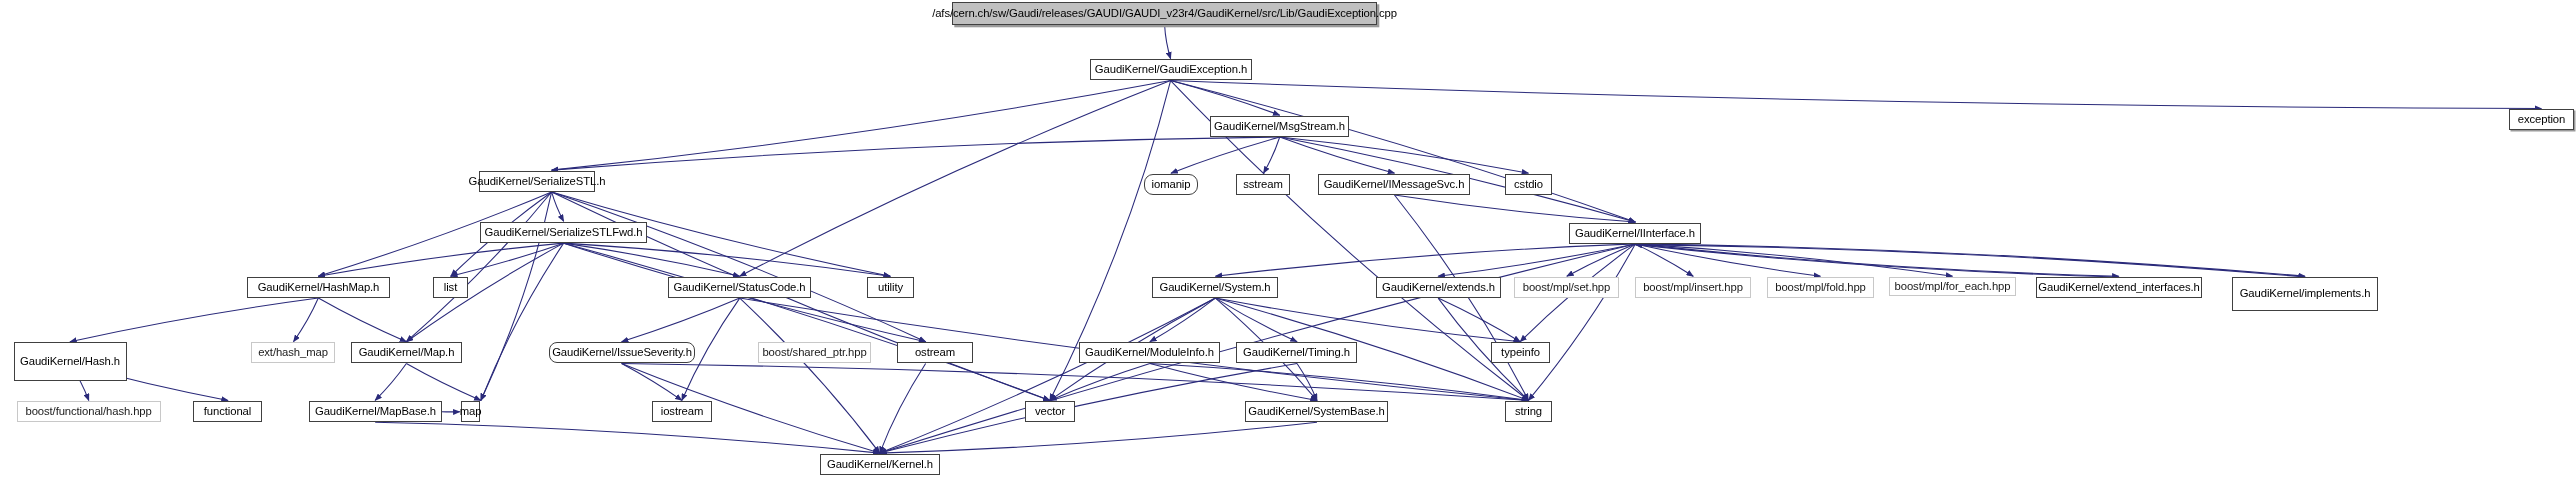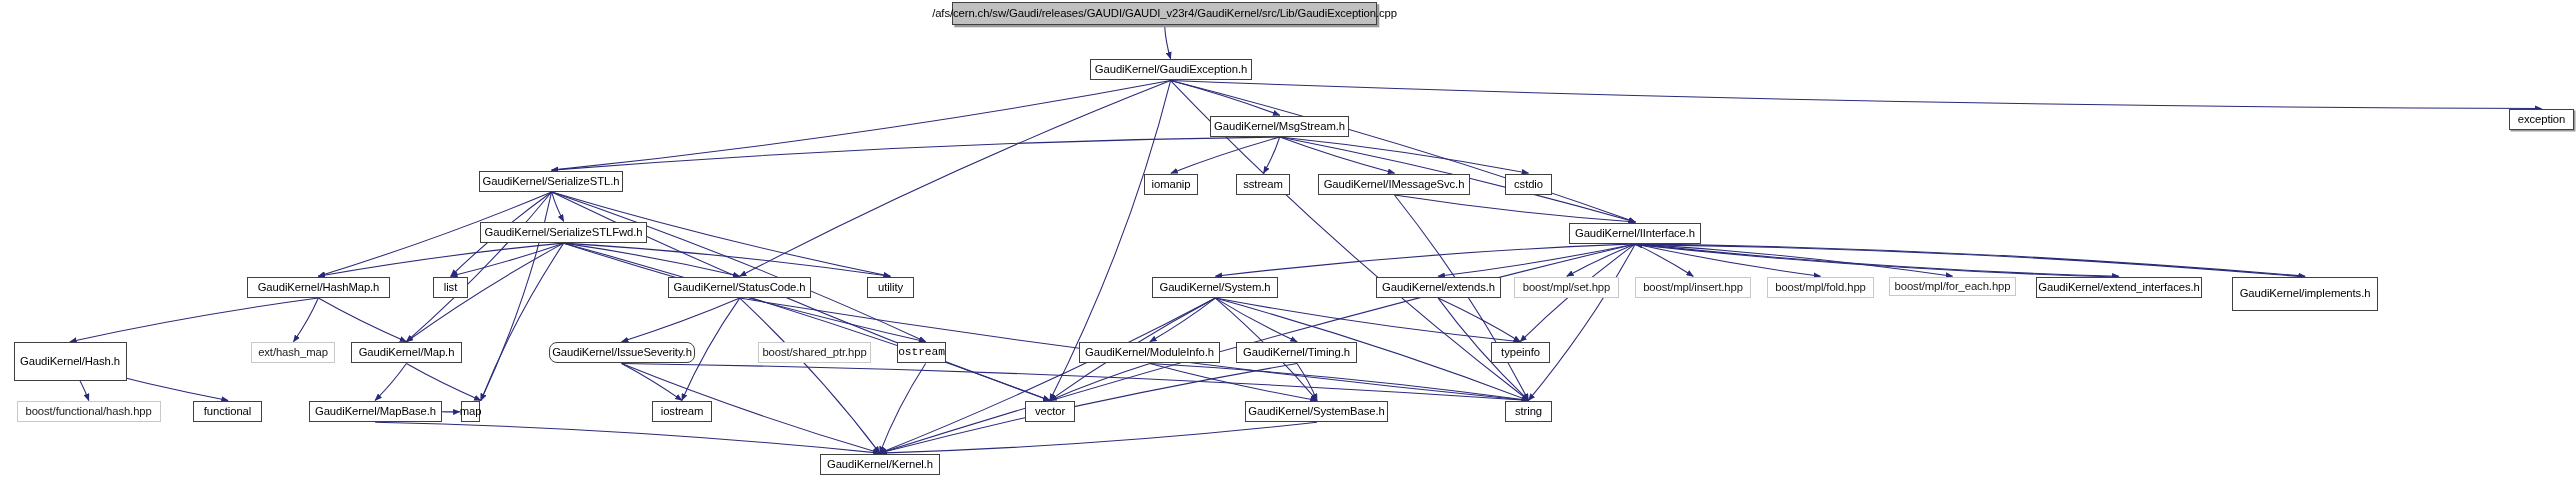--- a/index.html
+++ b/index.html
@@ -163,24 +163,24 @@
       </div>
       <div class="node" style="left: 1090px; top: 59px; width: 162px; height: 21px;">
         <span class="node-label">GaudiKernel/GaudiException.h</span>
       </div>
       <div class="node" style="left: 1210px; top: 116px; width: 139px; height: 21px;">
         <span class="node-label">GaudiKernel/MsgStream.h</span>
       </div>
       <div class="node shadow" style="left: 2509px; top: 109px; width: 65px; height: 21px;">
         <span class="node-label">exception</span>
       </div>
-      <div class="node" style="left: 479px; top: 171px; width: 144px; height: 21px;">
+      <div class="node" style="left: 479px; top: 171px; width: 116px; height: 21px;">
         <span class="node-label">GaudiKernel/SerializeSTL.h</span>
       </div>
-      <div class="node" style="left: 1144px; top: 174px; width: 54px; height: 21px;">
+      <div class="node" style="left: 1144px; top: 174px; width: 54px; height: 21px; border-radius: 9px;">
         <span class="node-label">iomanip</span>
       </div>
       <div class="node" style="left: 1236px; top: 174px; width: 54px; height: 21px;">
         <span class="node-label">sstream</span>
       </div>
       <div class="node" style="left: 1318px; top: 174px; width: 152px; height: 21px;">
         <span class="node-label">GaudiKernel/IMessageSvc.h</span>
       </div>
       <div class="node" style="left: 1505px; top: 174px; width: 47px; height: 21px;">
         <span class="node-label">cstdio</span>
@@ -235,21 +235,21 @@
       </div>
       <div class="node" style="left: 351px; top: 342px; width: 111px; height: 21px;">
         <span class="node-label">GaudiKernel/Map.h</span>
       </div>
       <div class="node" style="left: 549px; top: 342px; width: 146px; height: 21px; border-radius: 8px;">
         <span class="node-label">GaudiKernel/IssueSeverity.h</span>
       </div>
       <div class="node plain" style="left: 758px; top: 342px; width: 113px; height: 21px;">
         <span class="node-label">boost/shared_ptr.hpp</span>
       </div>
-      <div class="node" style="left: 897px; top: 342px; width: 49px; height: 21px; font-family: Liberation Mono, monospace;">
+      <div class="node" style="left: 897px; top: 342px; width: 76px; height: 21px;">
         <span class="node-label">ostream</span>
       </div>
       <div class="node" style="left: 1079px; top: 342px; width: 141px; height: 21px;">
         <span class="node-label">GaudiKernel/ModuleInfo.h</span>
       </div>
       <div class="node" style="left: 1236px; top: 342px; width: 121px; height: 21px;">
         <span class="node-label">GaudiKernel/Timing.h</span>
       </div>
       <div class="node" style="left: 1491px; top: 342px; width: 59px; height: 21px;">
         <span class="node-label">typeinfo</span>

